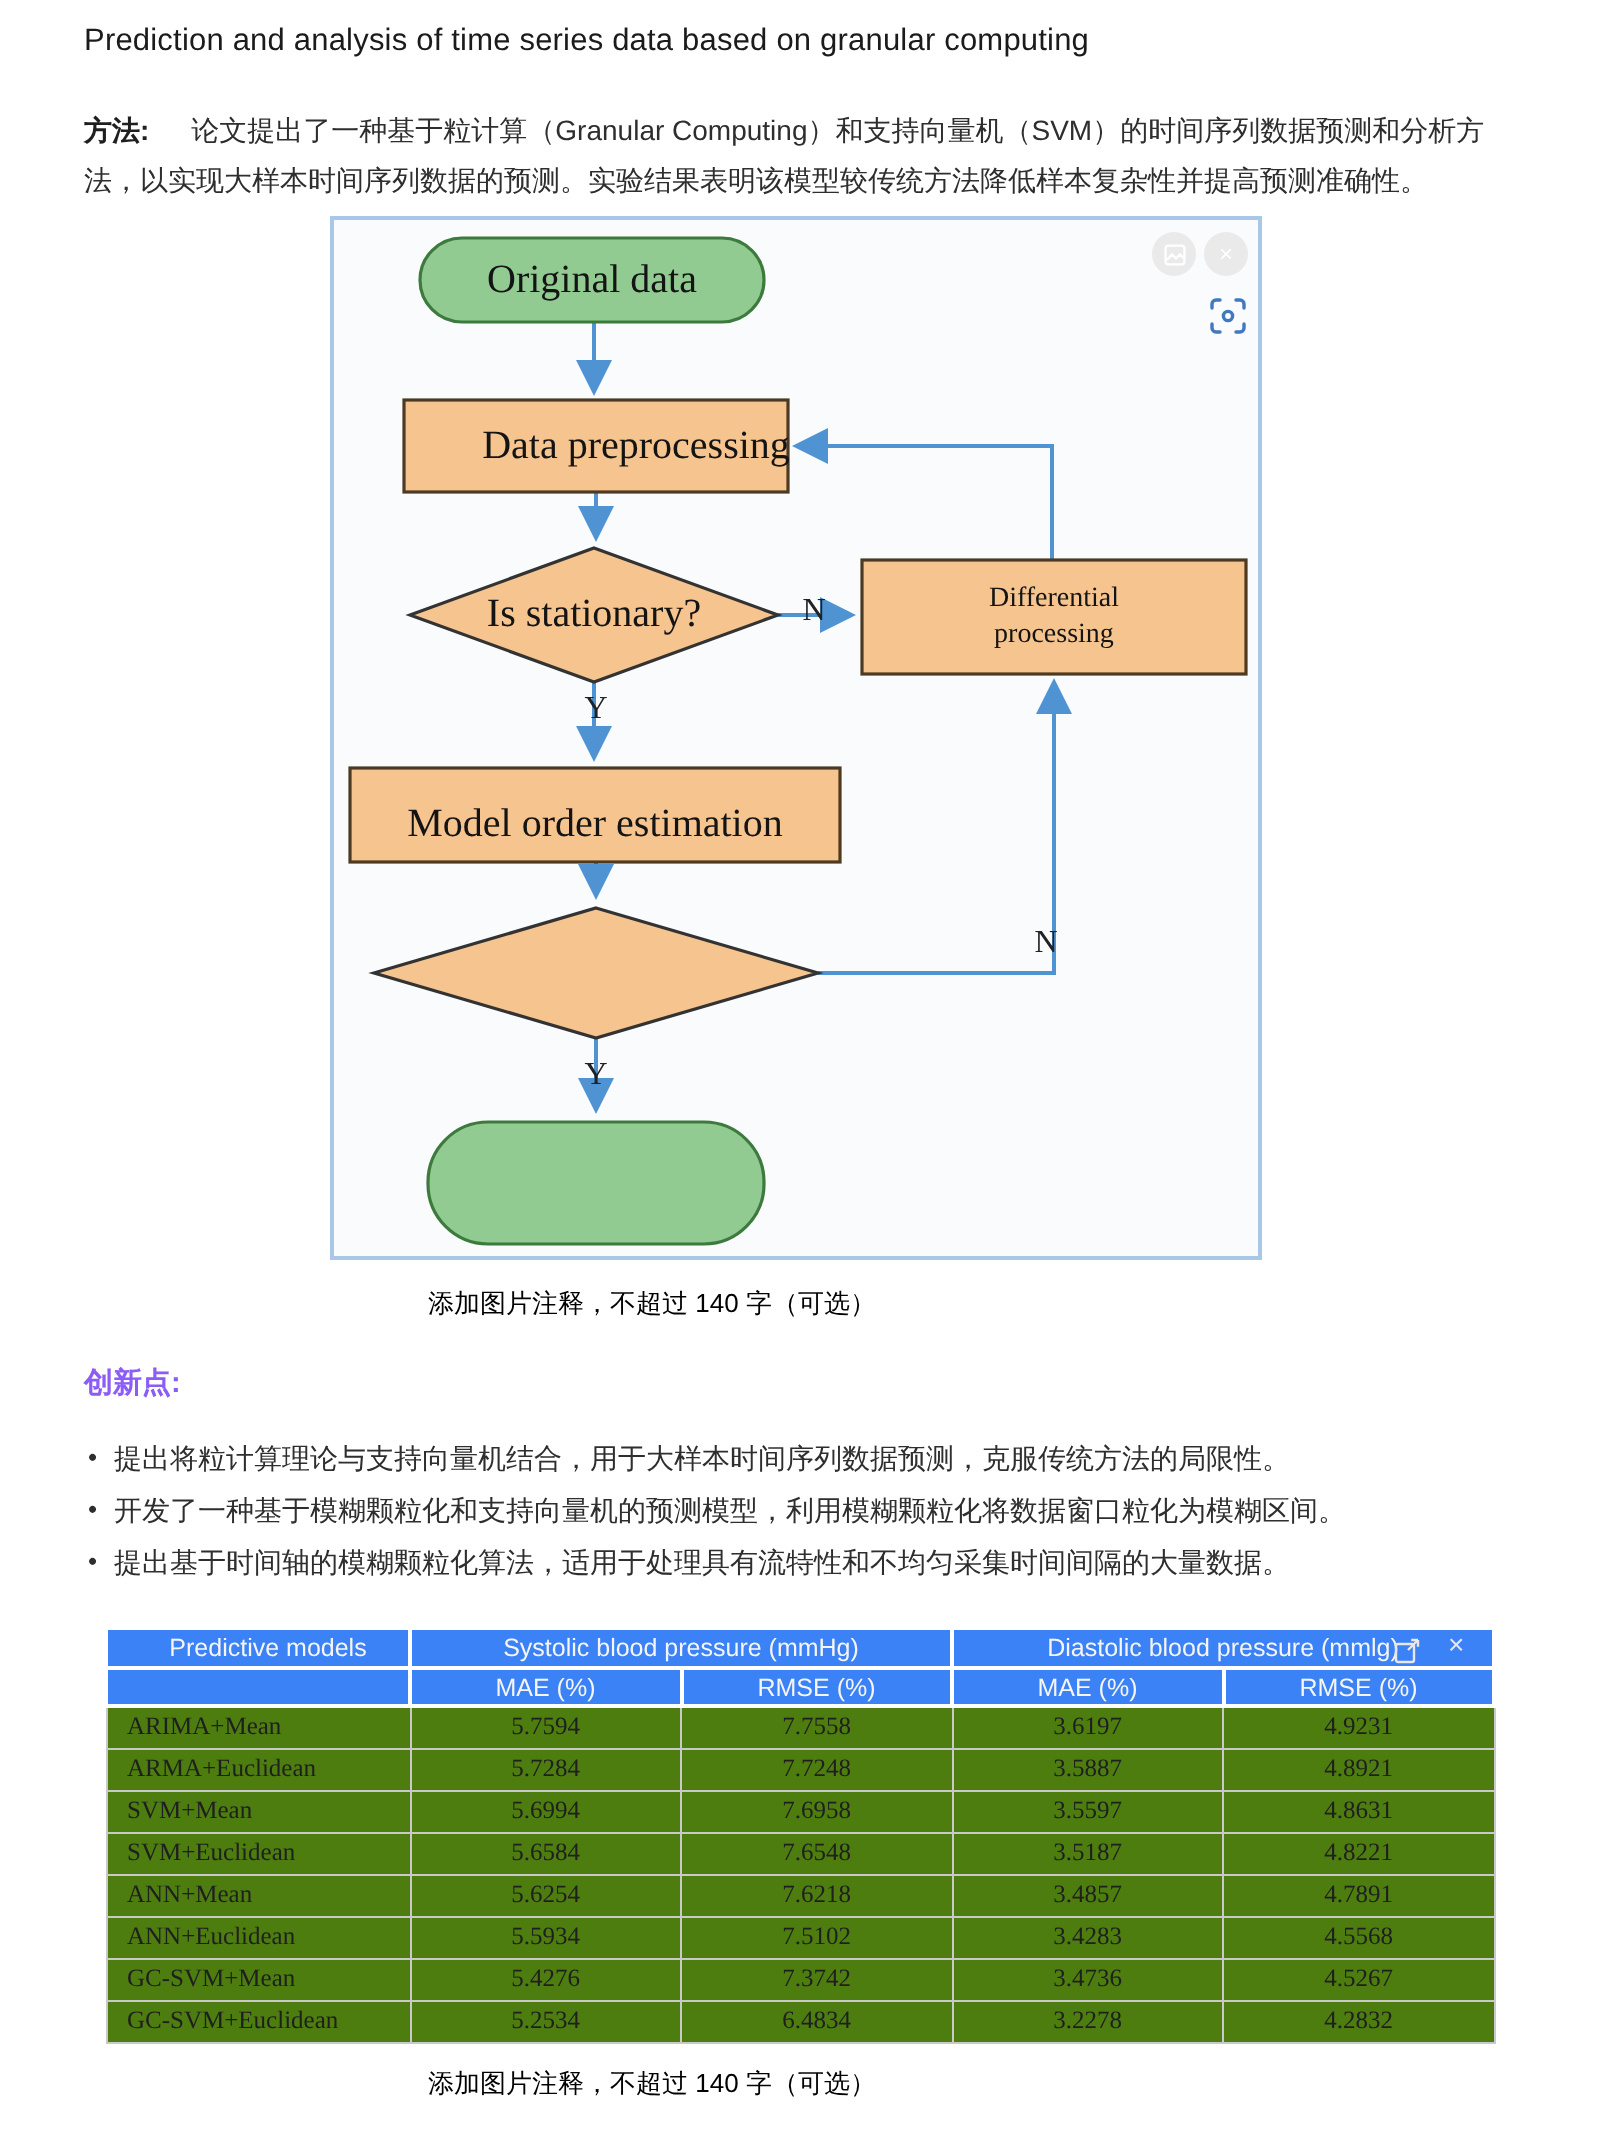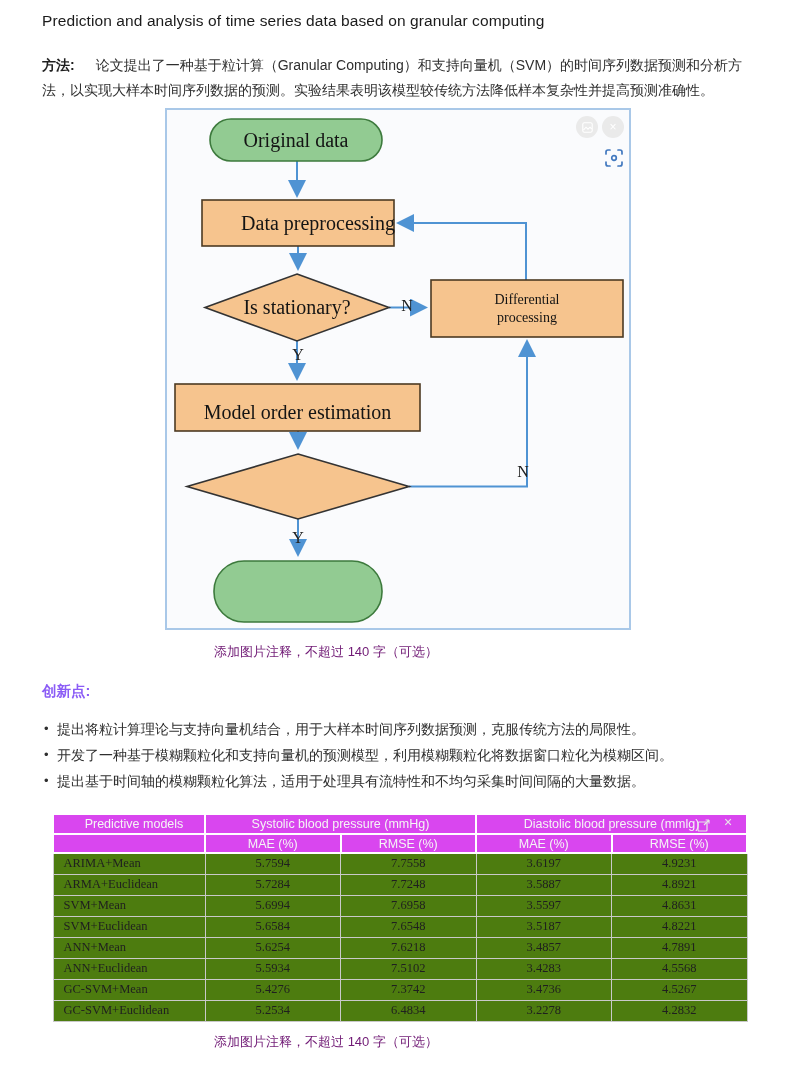--- a/index.html
+++ b/index.html
@@ -34,41 +34,41 @@
     font-size:16px; color:#222; width:16px; text-align:center;
   }
   .img-tool-circle {
     position:absolute; width:22px; height:22px; border-radius:50%;
     background:#eaeaea; display:flex; align-items:center; justify-content:center;
     color:#ffffff; font-size:12px; cursor:pointer;
   }
   .scan-btn { position:absolute; left:436px; top:37px; width:22px; height:22px; cursor:pointer; }
   .fig-caption {
     position:absolute; left:0; width:652px; text-align:center;
-    font-size:13px; color:#701a75; cursor:text;
+    font-size:13px; color:#000000; cursor:text;
   }
 
   
   .innov-heading {
     position:absolute; left:42px; top:682px;
     font-size:14.5px; font-weight:700; color:#8b5cf6;
   }
   .innov-list { position:absolute; left:44px; top:716px; width:716px; list-style:none; }
   .innov-list li {
     font-size:14px; color:#2e2e2e; line-height:26px; position:relative; padding-left:13px;
   }
   .innov-list li::before {
     content:"•"; position:absolute; left:0; top:0; color:#2e2e2e; font-size:13px;
   }
 
   
   .table-wrap { position:absolute; left:52px; top:813px; width:694px; }
   table.results { width:694px; border-collapse:collapse; table-layout:fixed; }
   table.results th {
-    background:#d946ef; color:#f5f5f5; font-weight:400; font-size:12.5px;
+    background:#3b82f6; color:#f5f5f5; font-weight:400; font-size:12.5px;
     border:2px solid #ffffff; text-align:center; overflow:hidden; white-space:nowrap;
   }
   table.results thead tr:first-child th { height:20px; }
   table.results thead tr:last-child th { height:19px; }
   th.th-models { text-align:left; padding-left:10px; }
   table.results td {
     height:21px; border:1px solid #c9c9c9; background:#4d7c0f;
     font-family:"Liberation Serif","DejaVu Serif",serif; font-size:12.5px; color:#1f1f1f;
     text-align:center; white-space:nowrap; overflow:hidden;
   }

